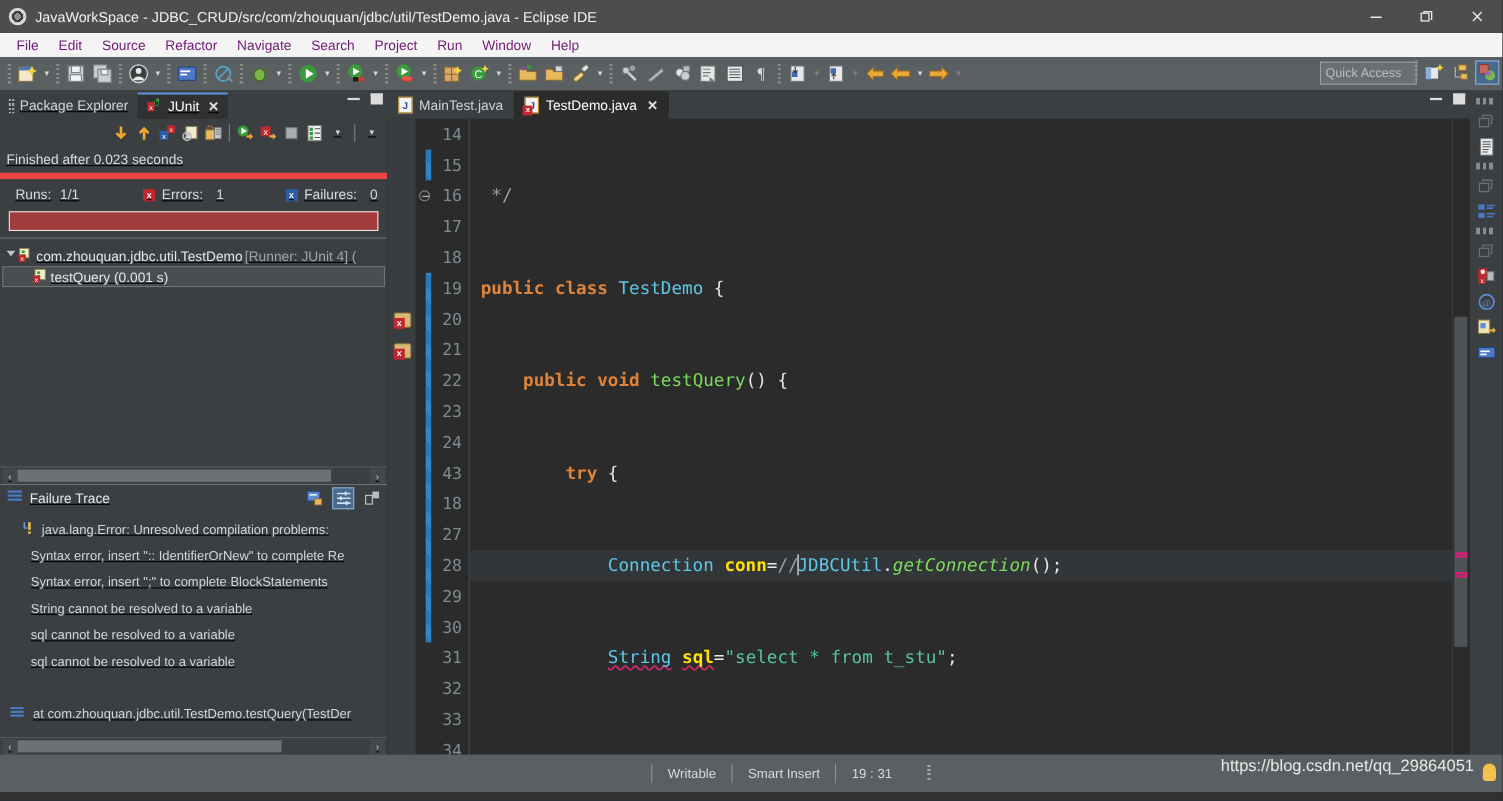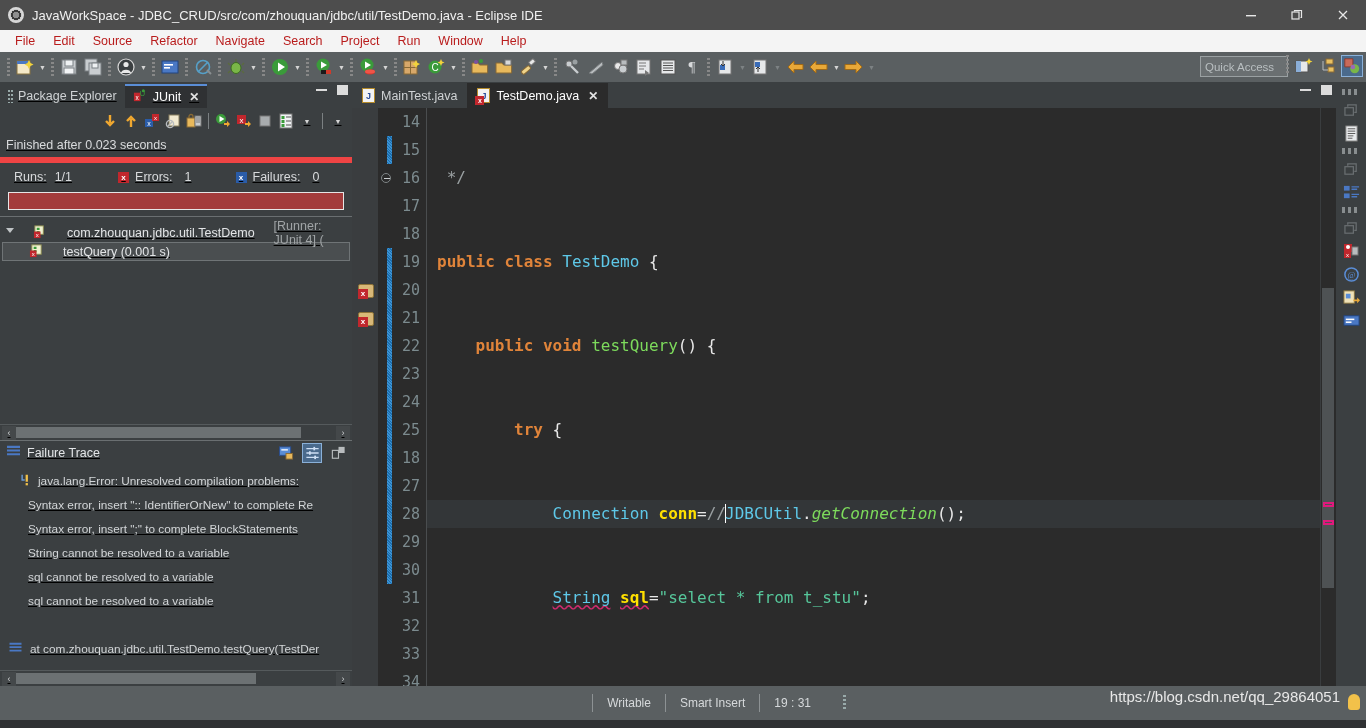--- a/index.html
+++ b/index.html
@@ -24,21 +24,21 @@
   .title-text { flex: 1; white-space: nowrap; overflow: hidden; }
   .win-btns { display: flex; height: 30px; }
   .win-btn {
     width: 46px; height: 30px; display: flex; align-items: center;
     justify-content: center; color: #e8e8e8; font-size: 15px;
   }
 
   
   .menubar {
     height: 22px; background: #f4f4f4; display: flex; align-items: center;
-    font-size: 12.5px; color: #b91c1c; padding-left: 6px;
+    font-size: 12.5px; color: #701a75; padding-left: 6px;
   }
   .menu-item { padding: 2px 9px; cursor: default; }
 
   
   .toolbar {
     height: 30px; background: #5a5f61; display: flex; align-items: center;
     padding-left: 4px; position: relative;
   }
   .tb-ico {
     width: 22px; height: 22px; margin: 0 1px; position: relative;
@@ -101,39 +101,39 @@
   }
   .ji { width: 20px; height: 20px; display: flex; align-items: center;
         justify-content: center; position: relative; }
 
   .status-line {
     font-size: 12.5px; color: #d8dadc; padding: 4px 6px 5px 6px;
     border-bottom: 6px solid #ef4444; background: #3b3f41;
   }
   .counters {
     display: flex; align-items: center; font-size: 12.5px; color: #d8dadc;
-    padding: 7px 6px 6px 14px; gap: 4px; background: #3b3f41;
+    padding: 7px 6px 6px 14px; gap: 16px; background: #3b3f41;
   }
   .counters .grp { display: flex; align-items: center; gap: 6px; }
   .mini-x {
     width: 11px; height: 11px; display: inline-flex; align-items: center;
     justify-content: center; font-size: 8px; color: #fff; font-weight: bold;
   }
   .mini-x.err { background: #c1272d; }
   .mini-x.fail { background: #2a5ca8; }
   .progressbar {
     margin: 2px 8px 0 8px; height: 18px; background: #a33c3c;
     border: 1px solid #e6e6e6;
   }
   .tree {
     background: #3b3f41; padding-top: 6px; border-top: 1px solid #6a6f71;
     margin-top: 6px; flex: 1; overflow: hidden; position: relative;
   }
   .tree-row {
-    display: flex; align-items: center; gap: 19px; height: 19px;
+    display: flex; align-items: center; gap: 2px; height: 19px;
     font-size: 12.5px; color: #e3e5e7; padding-left: 6px;
   }
   .tree-row.sel { background: #4a4e50; border: 1px solid #6f7476; margin: 0 2px; }
   .tri { width: 0; height: 0; border-left: 5px solid #c0c4c6;
          border-top: 4px solid transparent; border-bottom: 4px solid transparent; }
   .tri.open { border-left: 4px solid transparent; border-right: 4px solid transparent;
               border-top: 5px solid #c0c4c6; }
   .muted { color: #a0a4a6; }
   .hscroll {
     height: 16px; background: #3b3f41; border-top: 1px solid #555a5c;
@@ -809,21 +809,21 @@
         <div>15</div>
         <div>16</div>
         <div>17</div>
         <div>18</div>
         <div>19</div>
         <div>20</div>
         <div>21</div>
         <div>22</div>
         <div>23</div>
         <div>24</div>
-        <div>25</div>
+        <div>43</div>
         <div>18</div>
         <div>27</div>
         <div>28</div>
         <div>29</div>
         <div>30</div>
         <div>31</div>
         <div>32</div>
         <div>33</div>
         <div>34</div>
       </div>

